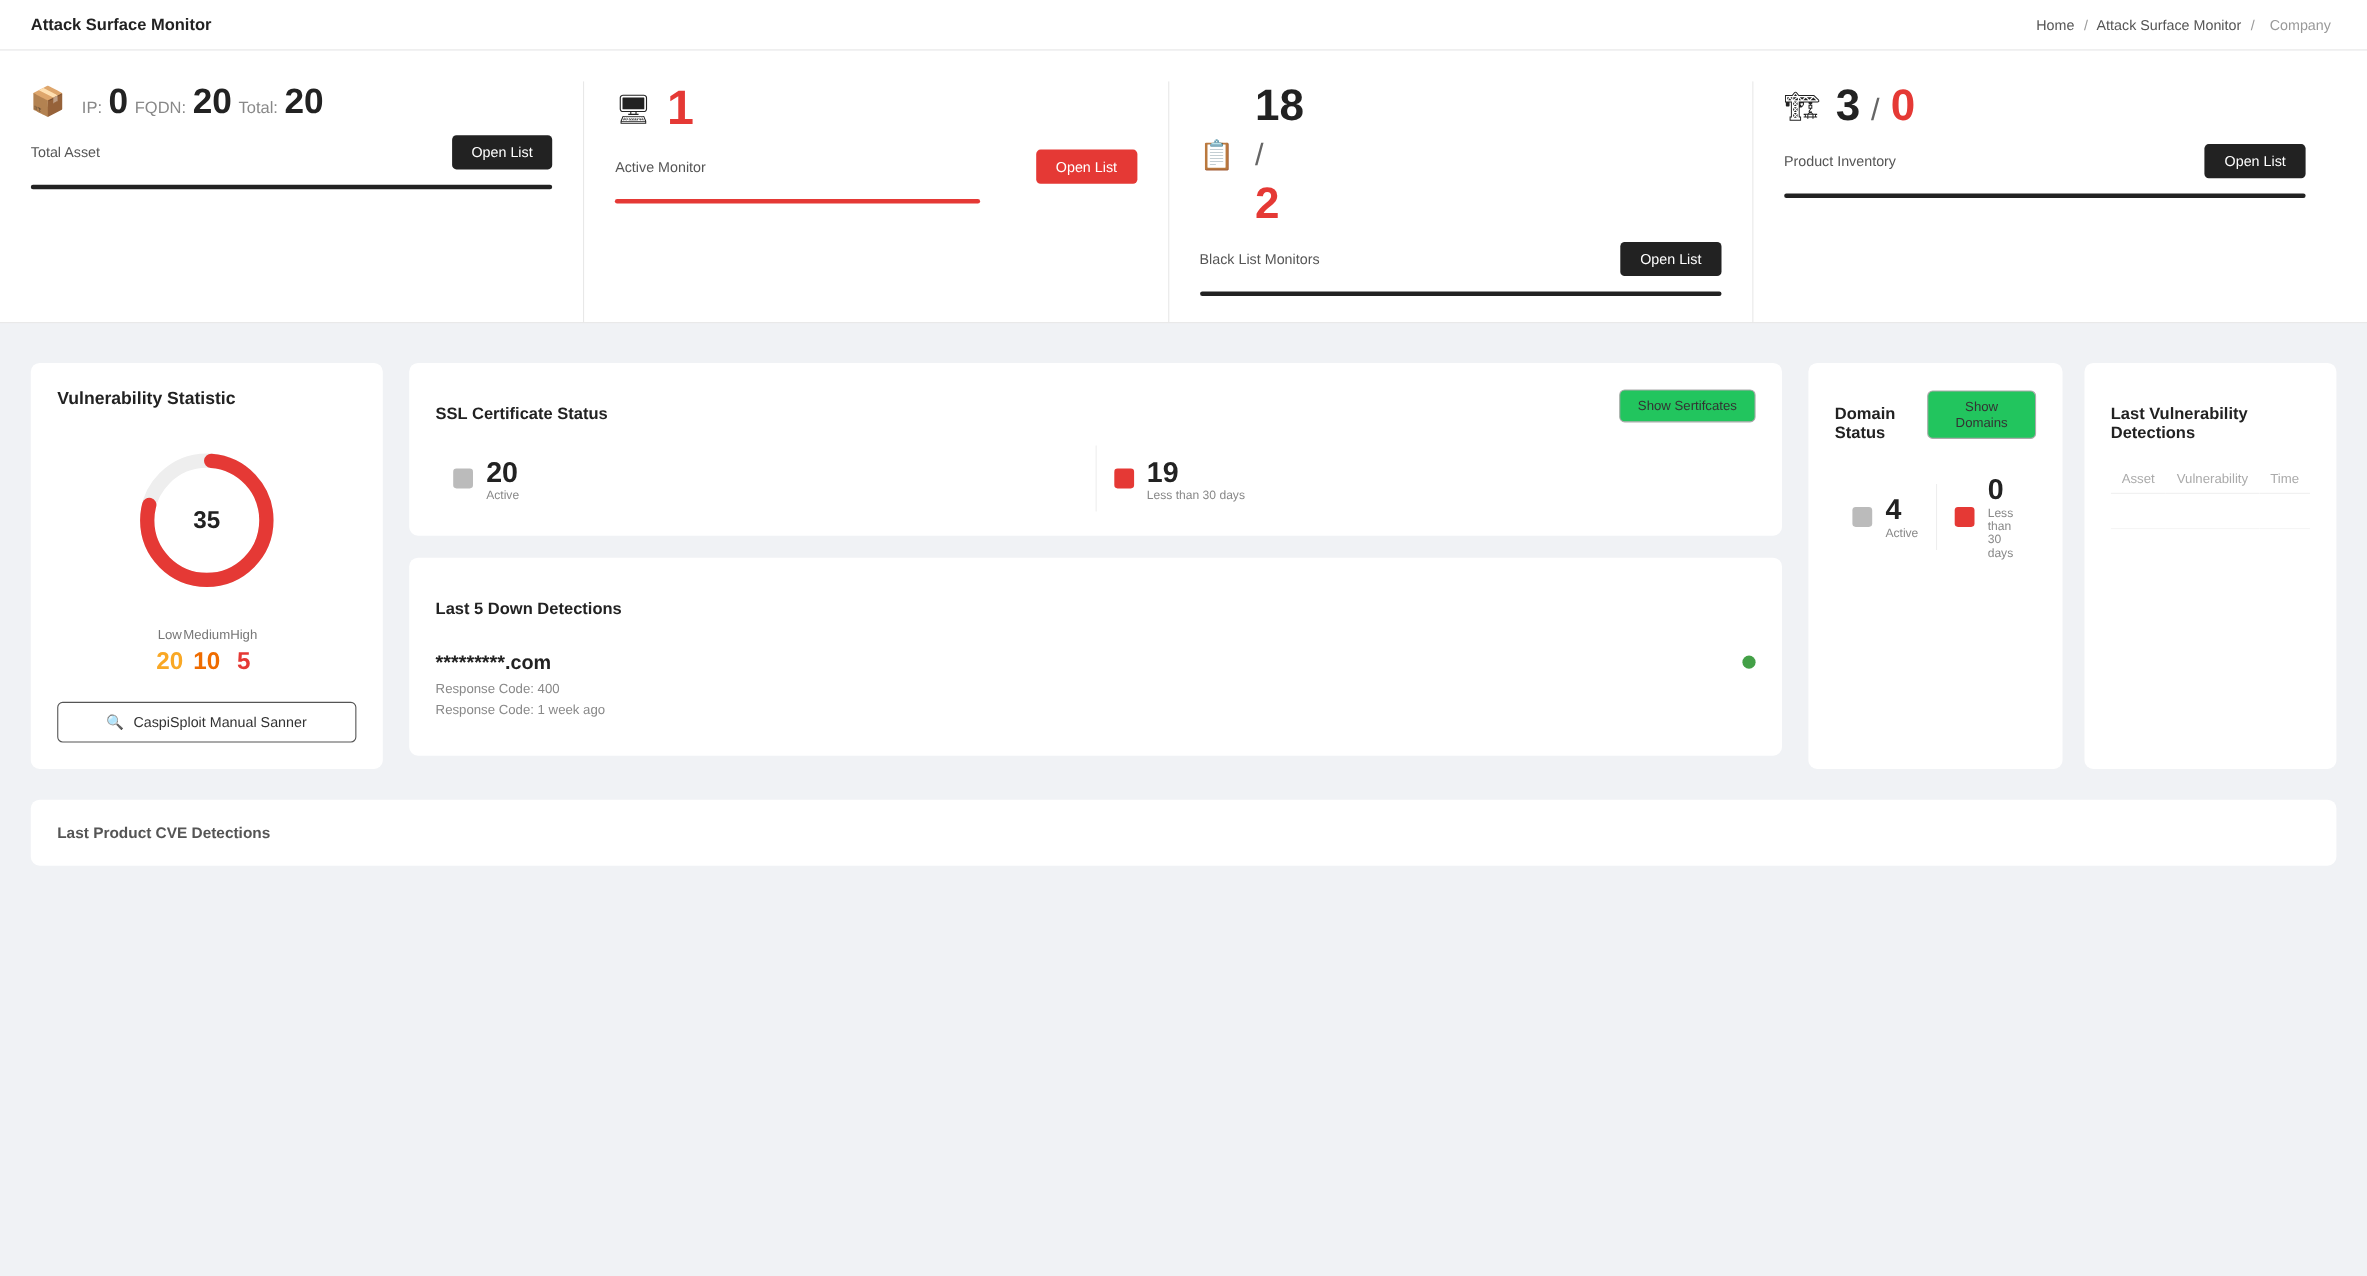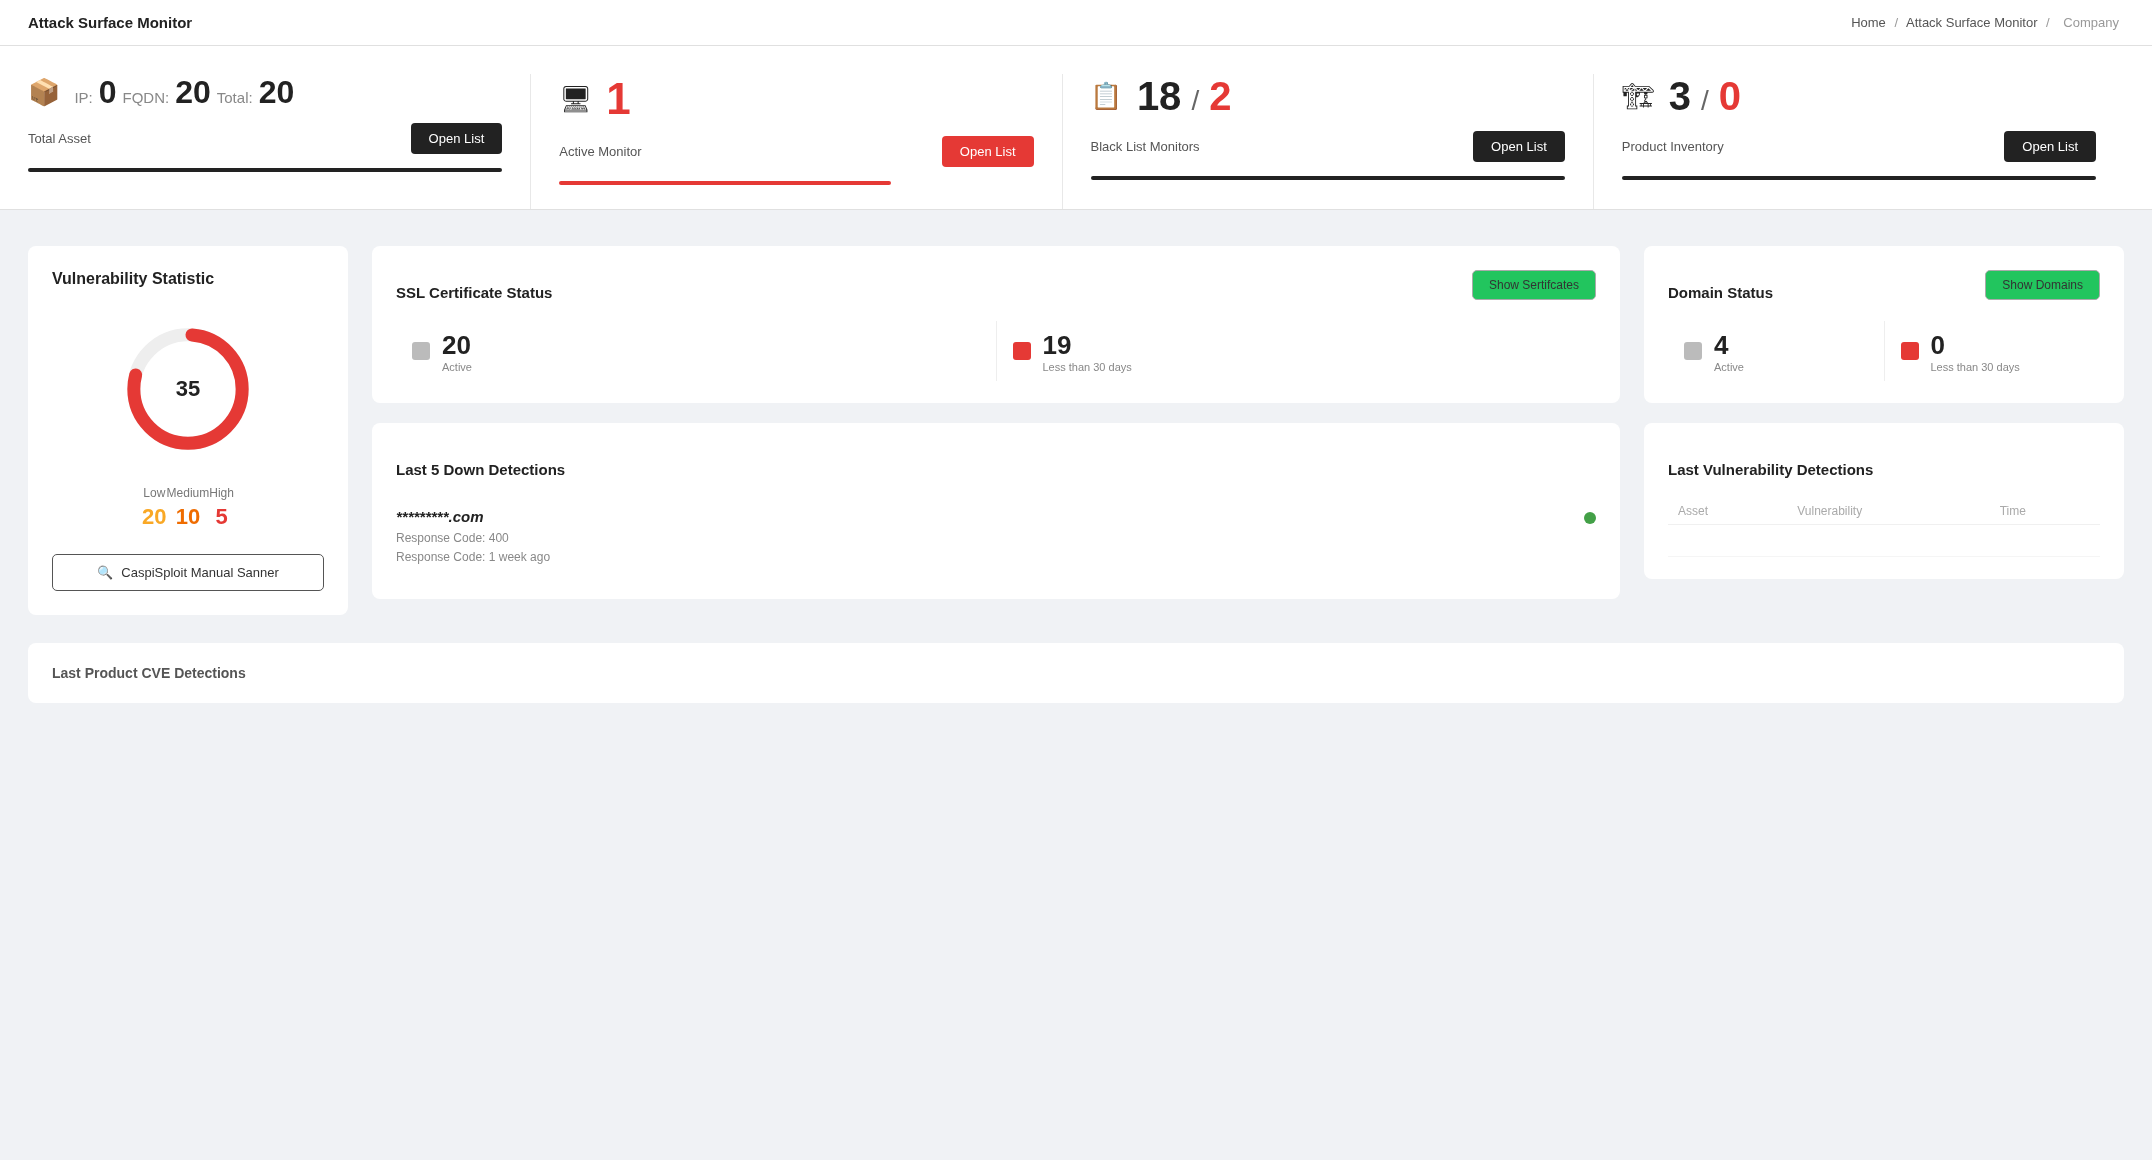--- a/index.html
+++ b/index.html
@@ -155,26 +155,26 @@
     .ssl-num { font-size: 26px; font-weight: 700; }
     .ssl-sub { font-size: 11px; color: #888; }
 
     
     .detection-item {
       padding: 10px 0;
       display: flex;
       justify-content: space-between;
       align-items: flex-start;
     }
-    .detection-domain { font-size: 15px; font-weight: 600; margin-bottom: 4px; font-style: italic; }
+    .detection-domain { font-size: 18px; font-weight: 600; margin-bottom: 4px; }
     .detection-sub { font-size: 12px; color: #888; line-height: 1.6; }
     .dot-green { width: 12px; height: 12px; border-radius: 50%; background: #43a047; margin-top: 4px; flex-shrink: 0; }
 
     
-    .right-col { width: 480px; flex-shrink: 0; display: flex; flex-direction: column; gap: 20px; }
+    .right-col { width: 480px; flex-shrink: 0; display: flex; flex-direction: row; gap: 20px; }
 
     
     .domain-stats { display: flex; align-items: center; }
     .domain-stat { flex: 1; display: flex; align-items: center; gap: 12px; padding: 8px 16px; }
     .domain-stat-divider { width: 1px; height: 60px; background: #eee; }
 
     
     .vuln-table { width: 100%; border-collapse: collapse; margin-top: 12px; }
     .vuln-table th { font-size: 12px; color: #aaa; font-weight: 400; padding: 6px 10px; text-align: left; border-bottom: 1px solid #f0f0f0; }
     .vuln-table td { font-size: 13px; padding: 8px 10px; }
@@ -238,21 +238,21 @@
     <div class="card-bottom">
       <span class="card-label">Active Monitor</span>
       <button class="btn-open-red">Open List</button>
     </div>
     <div class="card-bar-red"></div>
   </div>
 
   <div class="summary-card">
     <div class="card-top">
       <span class="card-icon">📋</span>
-      <div class="card-numbers" style="align-items:baseline;">
+      <div class="card-numbers" style="align-items:baseline;flex-direction:column;">
         <span class="card-num" style="font-size:40px;">18</span>
         <span style="font-size:28px; color:#666; margin:0 4px;">/</span>
         <span class="card-num card-num-red" style="font-size:40px;">2</span>
       </div>
     </div>
     <div class="card-bottom">
       <span class="card-label">Black List Monitors</span>
       <button class="btn-open">Open List</button>
     </div>
     <div class="card-bar"></div>

